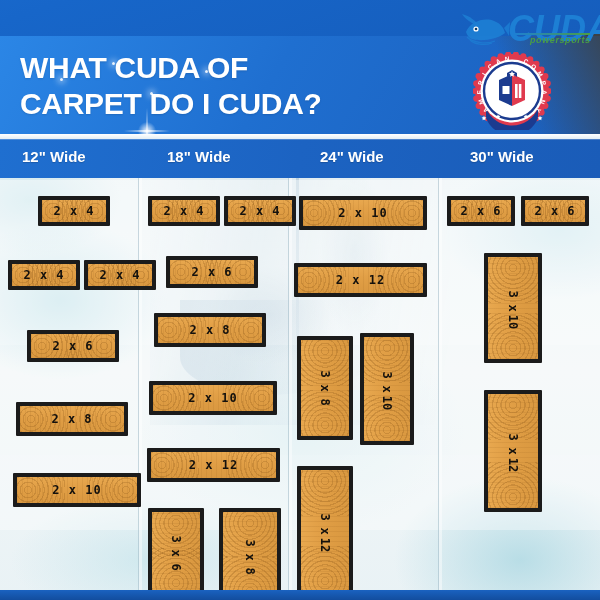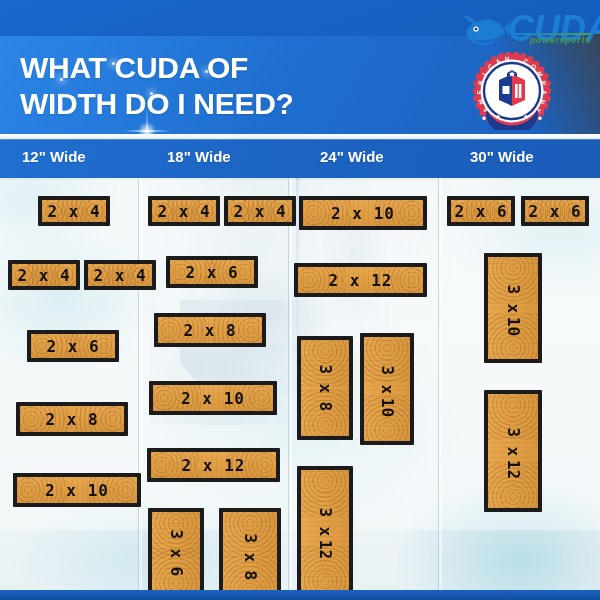--- a/index.html
+++ b/index.html
@@ -223,21 +223,21 @@
     background:
       repeating-linear-gradient(0deg, rgba(163,106,36,0.16) 0px, rgba(163,106,36,0.16) 1px, rgba(0,0,0,0) 1px, rgba(0,0,0,0) 5px),
       linear-gradient(90deg,#e8a84f 0%,#e2a047 35%,#dd9b42 70%,#d99840 100%);
   }
   .board .label {
     position: absolute; inset: 0;
     display: flex; align-items: center; justify-content: center;
     color: #14110d;
     font-family: "DejaVu Sans Mono", monospace;
     font-weight: 700;
-    font-size: 16px;
+    font-size: 12px;
     letter-spacing: 1px;
     z-index: 3;
     pointer-events: none;
     white-space: nowrap;
   }
   .board.vert .label {
     flex-direction: column;
     letter-spacing: 0;
     line-height: 1.18;
   }
@@ -399,21 +399,21 @@
     <div class="header-body"></div>
 
     <div class="sparkle" style="left:60px;  top:78px;"></div>
     <div class="sparkle" style="left:112px; top:62px;"></div>
     <div class="sparkle" style="left:150px; top:92px;"></div>
     <div class="sparkle" style="left:205px; top:70px;"></div>
     <div class="star-burst" style="left:124px; top:108px;"></div>
 
     <div class="title">
       <div>WHAT CUDA OF</div>
-      <div>WIDTH DO I NEED?</div>
+      <div>CARPET DO I CUDA?</div>
     </div>
 
     <div class="cuda-logo">
       <svg width="50" height="40" viewBox="0 0 50 40" style="position:absolute;left:0;top:2px;">
         <g fill="#1d7fd4">
           <path d="M6 24 C10 14, 24 9, 34 13 C40 15, 44 20, 45 25 C38 31, 22 34, 12 31 C9 30, 7 27, 6 24 Z" opacity="0.92"></path>
           <path d="M2 6 C10 8, 16 13, 19 18 C13 16, 6 12, 2 6 Z" opacity="0.85"></path>
           <path d="M44 20 L50 14 L49 28 Z" opacity="0.8"></path>
           <circle cx="16" cy="21" r="2.6" fill="#ffffff"></circle>
           <circle cx="16" cy="21" r="1.3" fill="#123a63"></circle>

